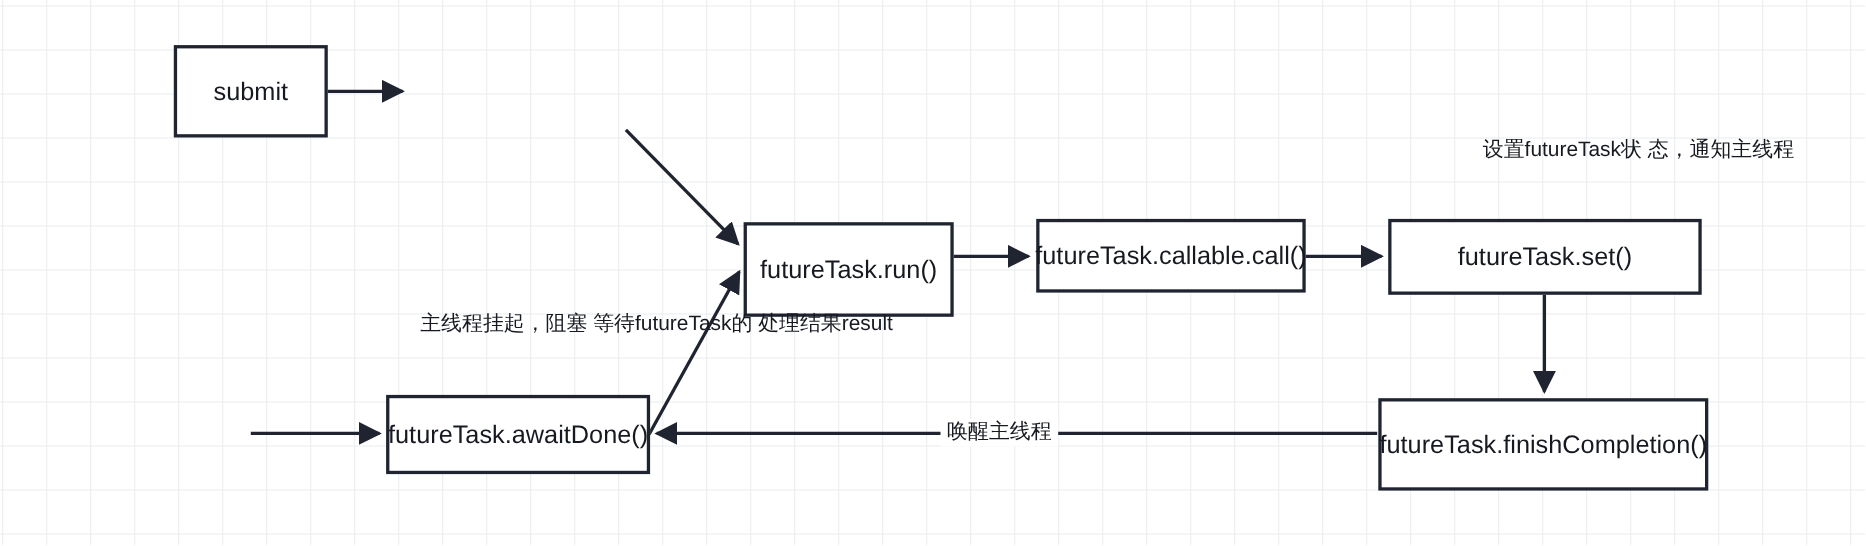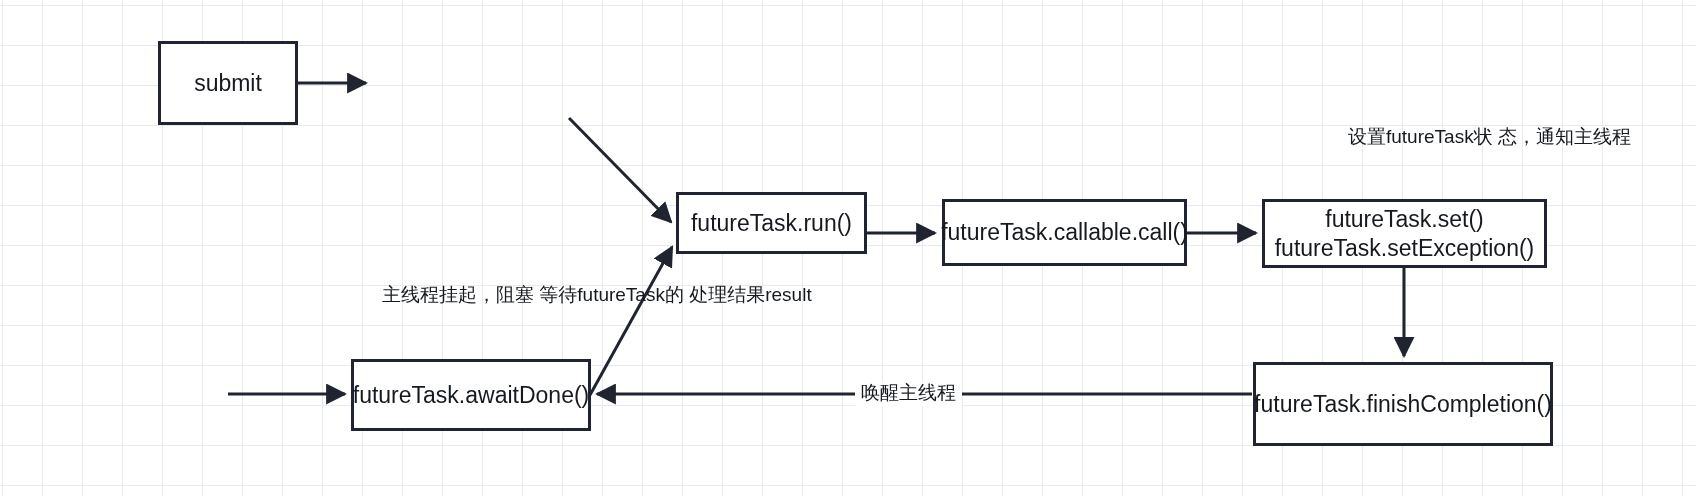--- a/index.html
+++ b/index.html
@@ -94,31 +94,30 @@
     <line x1="590" y1="395" x2="672" y2="247" stroke="#1f2430" stroke-width="3" marker-end="url(#arrow)"></line>
 
     <line x1="1252" y1="394" x2="597" y2="394" stroke="#1f2430" stroke-width="3" marker-end="url(#arrow)"></line>
   </svg>
 
   <div class="node" style="left:158px; top:41px; width:140px; height:84px;">
     <span class="label-line">submit</span>
   </div>
 
 
-  <div class="node" style="left:676px; top:192px; width:191px; height:62px;text-align:center;">
+  <div class="node" style="left:676px; top:202px; width:191px; height:86px;text-align:center;">
     <span class="label-line">futureTask.run()</span>
   </div>
 
   <div class="node" style="left:942px; top:199px; width:245px; height:67px;">
     <span class="label-line">futureTask.callable.call()</span>
   </div>
 
   <div class="node" style="left:1262px; top:199px; width:285px; height:69px; flex-direction:column;">
     <span class="label-line">futureTask.set()</span>
-    <span class="label-line">futureTask.setException()</span>
   </div>
 
   <div class="node" style="left:1253px; top:362px; width:300px; height:84px;">
     <span class="label-line">futureTask.finishCompletion()</span>
   </div>
 
 
   <div class="node" style="left:351px; top:359px; width:240px; height:72px;justify-content:center;">
     <span class="label-line">futureTask.awaitDone()</span>
   </div>

